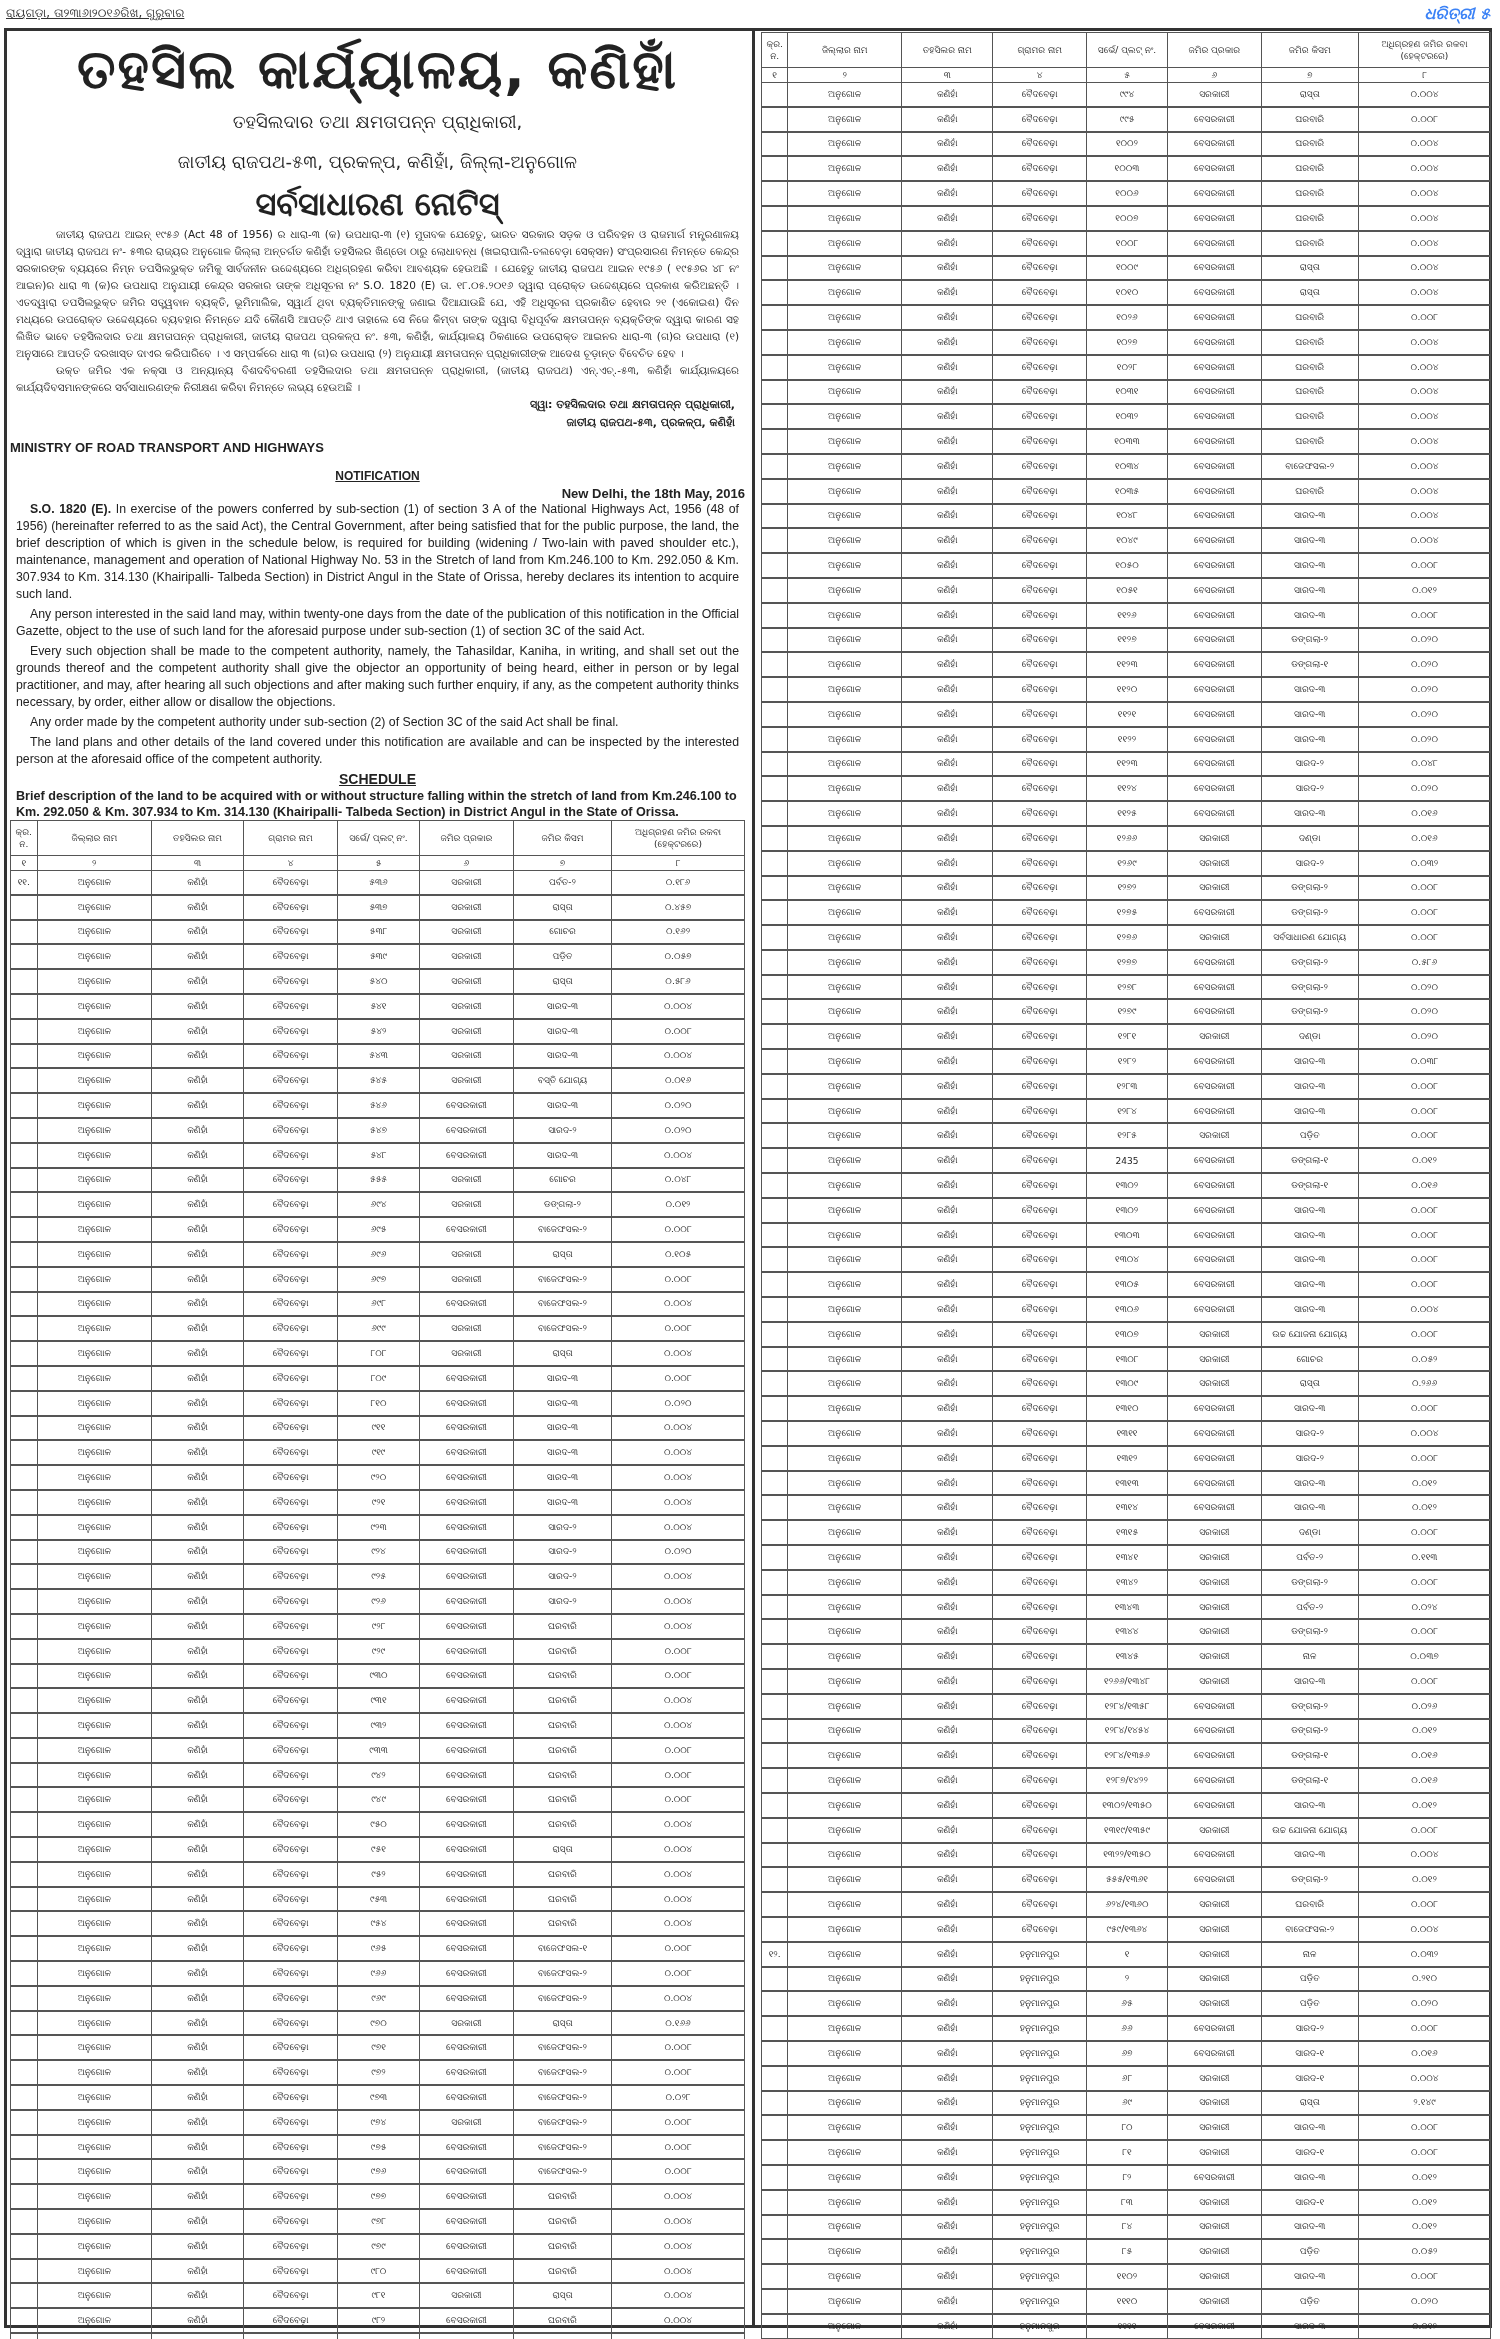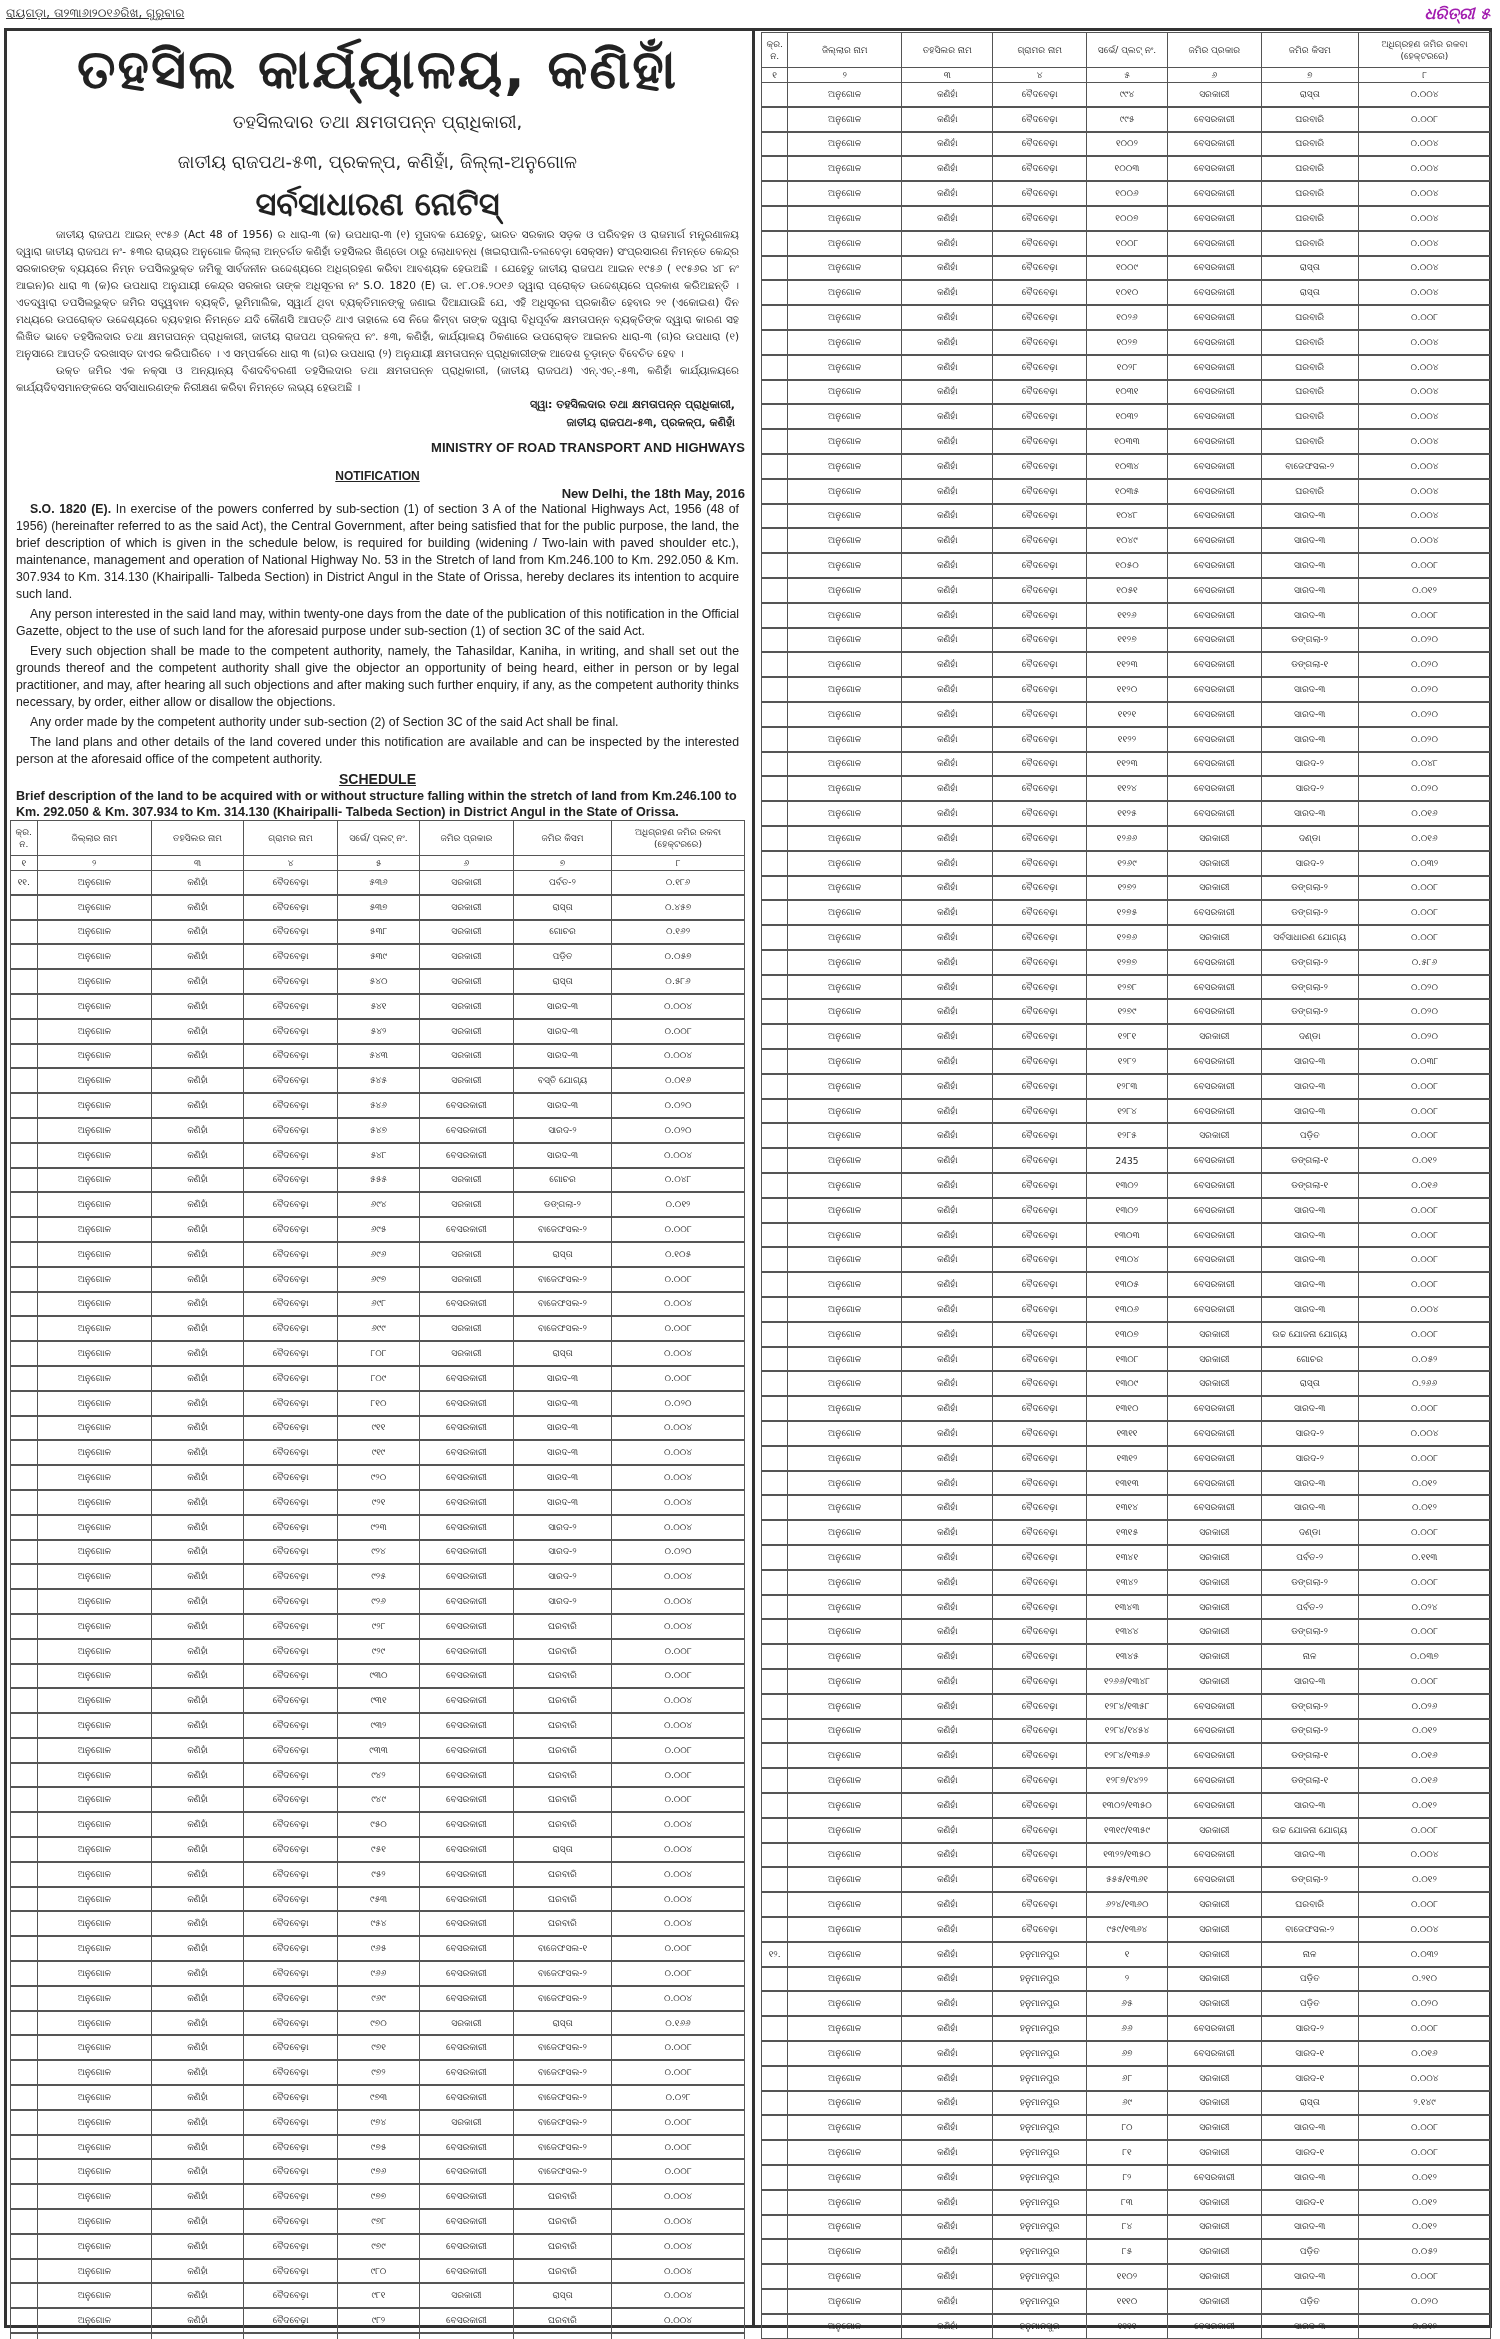--- a/index.html
+++ b/index.html
@@ -1,29 +1,29 @@
 <!DOCTYPE html>
 <html><head>
 <meta charset="utf-8">
 <style>
   html,body{margin:0;padding:0;background:#fff;}
   body{width:1500px;height:2339px;position:relative;overflow:hidden;font-family:"DejaVu Sans",sans-serif;color:#222;}
   .topline{position:absolute;top:0;left:0;width:1500px;height:28px;}
   .dateline{position:absolute;left:6px;top:6px;font-size:12px;color:#333;text-decoration:underline;}
-  .pageno{position:absolute;right:10px;top:4px;font-size:16px;font-weight:bold;font-style:italic;color:#a21caf;}
+  .pageno{position:absolute;right:10px;top:4px;font-size:16px;font-weight:bold;font-style:italic;color:#3b82f6;}
   .frame{position:absolute;left:4px;top:28px;width:1488px;height:2300px;border:3px solid #333;box-sizing:border-box;}
   .leftcol{position:absolute;left:10px;top:32px;width:735px;}
   .rightcol{position:absolute;left:761px;top:32px;width:730px;}
   .vdiv{position:absolute;left:752px;top:28px;width:3px;height:2300px;background:#333;}
   .h1{font-family:"DejaVu Sans",sans-serif;font-weight:bold;font-size:54px;text-align:center;letter-spacing:2px;margin-top:6px;line-height:64px;}
   .h2{font-size:18px;text-align:center;line-height:40px;}
   .h3{font-size:32px;font-weight:bold;text-align:center;line-height:44px;}
   .odia-para{font-size:10.5px;line-height:17px;text-align:justify;padding:0 6px;text-indent:40px;margin:0;}
   .sign{font-size:11px;font-weight:bold;text-align:right;padding-right:10px;line-height:18px;}
-  .ministry{font-family:"Liberation Sans",sans-serif;font-weight:bold;font-size:13px;text-align:right;margin-top:8px;}
+  .ministry{font-family:"Liberation Sans",sans-serif;font-weight:bold;font-size:13px;text-align:left;margin-top:8px;}
   .notif{font-family:"Liberation Sans",sans-serif;font-weight:bold;font-size:12px;text-align:center;text-decoration:underline;margin-top:14px;}
   .ndate{font-family:"Liberation Sans",sans-serif;font-weight:bold;font-size:13px;text-align:right;margin-top:3px;}
   .en-para{font-family:Liberation Sans, sans-serif;font-size:12.3px;line-height:17px;text-align:justify;padding:0 6px;text-indent:14px;margin:0 0 3px 0;}
   .sched{font-family:"Liberation Sans",sans-serif;font-weight:bold;font-size:14px;text-align:center;text-decoration:underline;margin-top:2px;}
   .brief{font-family:"Liberation Sans",sans-serif;font-weight:bold;font-size:12.6px;line-height:15.5px;padding:0 6px;margin-top:2px;}
   table.land{border-collapse:collapse;width:100%;font-size:9px;table-layout:fixed;}
   table.land th, table.land td{border:1px solid #555;text-align:center;padding:0;}
   table.land th{font-weight:normal;height:34px;line-height:12px;}
   table.land tr.num td{height:14px;font-size:9px;}
   table.land tr.row td{height:22.8px;border-bottom:2px solid #555;}

